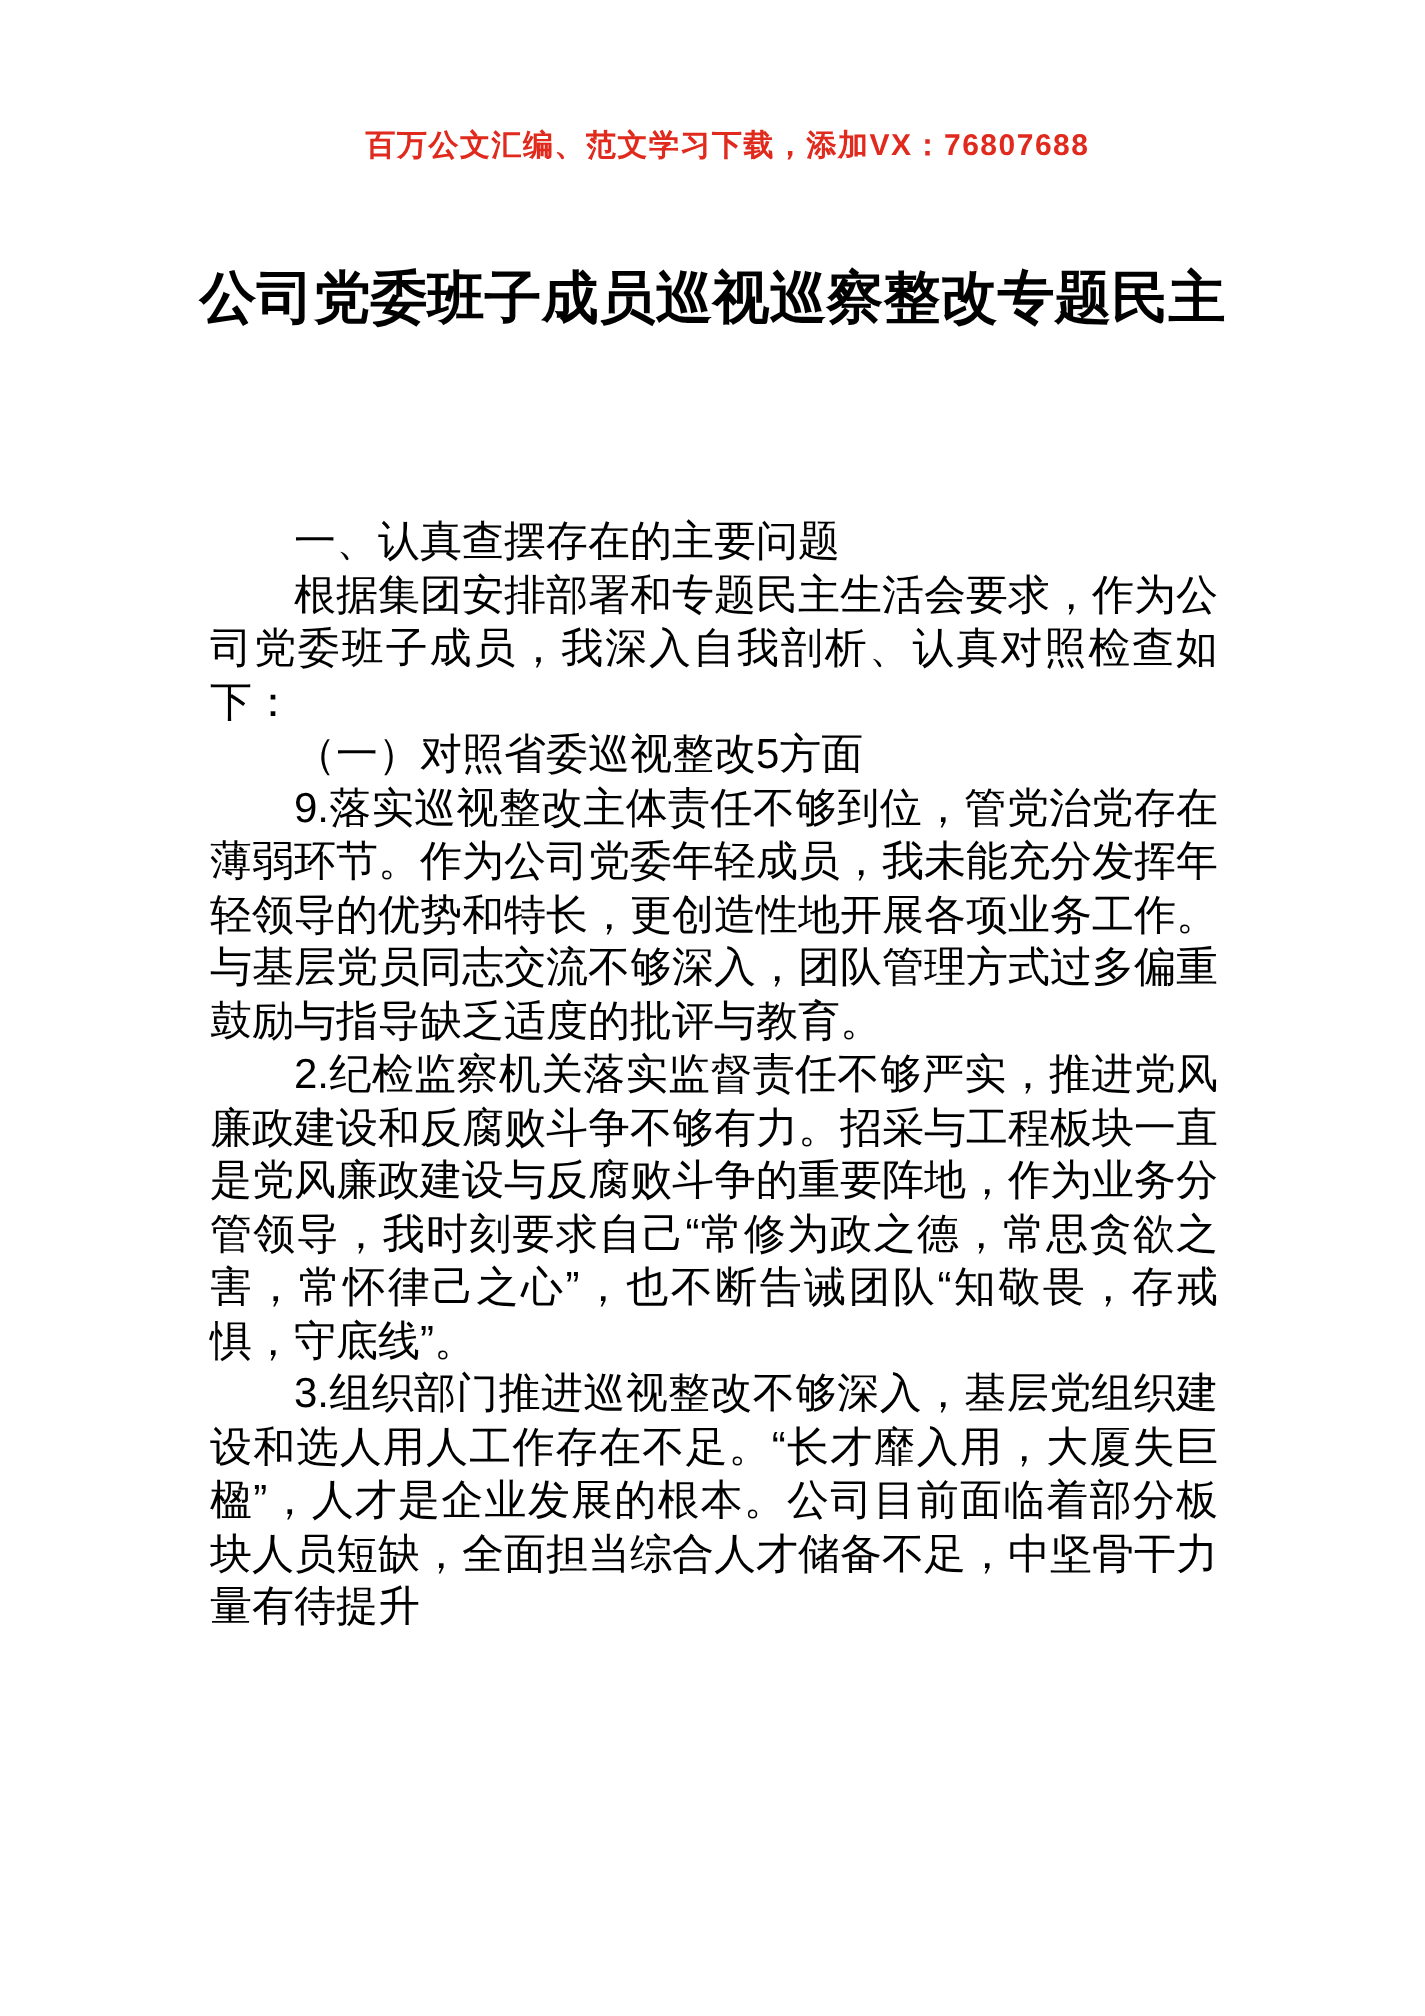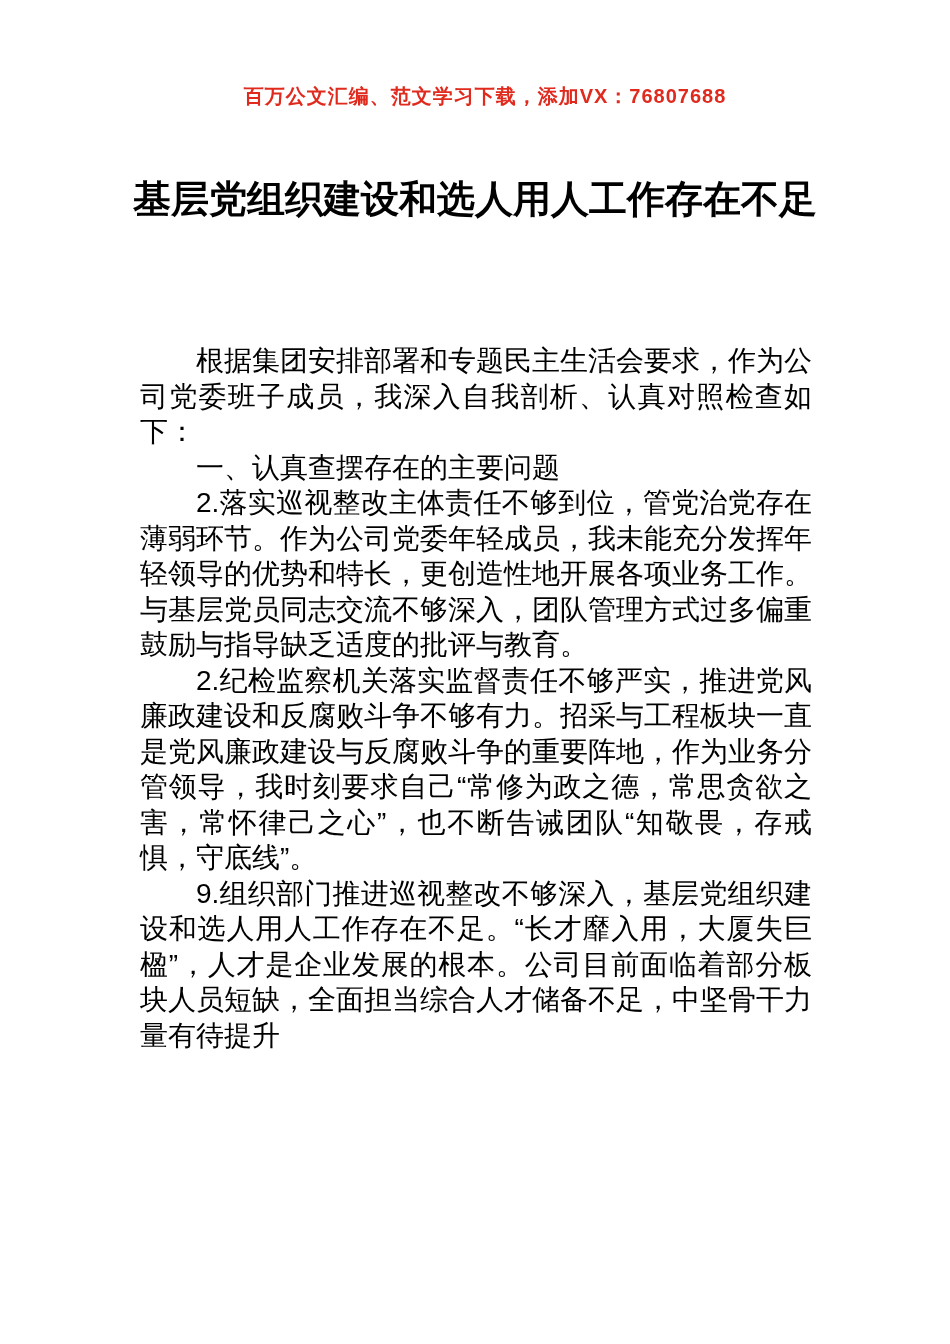--- a/index.html
+++ b/index.html
@@ -61,24 +61,25 @@
   }
 </style>
 </head>
 <body>
 
 <div class="page">
 
   <div class="notice">百万公文汇编、范文学习下载，添加VX：76807688</div>
 
   <h1 class="doc-title">
-    <span class="title-line">基层党组织建设和选人用人工作存在不足</span>
+    <span class="title-line">公司党委班子成员巡视巡察整改专题民主</span>
   </h1>
 
   <div class="doc-body">
+    <p>一、认真查摆存在的主要问题</p>
     <p>根据集团安排部署和专题民主生活会要求，作为公司党委班子成员，我深入自我剖析、认真对照检查如下：</p>
-    <p>一、认真查摆存在的主要问题</p>
-    <p>2.落实巡视整改主体责任不够到位，管党治党存在薄弱环节。作为公司党委年轻成员，我未能充分发挥年轻领导的优势和特长，更创造性地开展各项业务工作。与基层党员同志交流不够深入，团队管理方式过多偏重鼓励与指导缺乏适度的批评与教育。</p>
+    <p>（一）对照省委巡视整改5方面</p>
+    <p>9.落实巡视整改主体责任不够到位，管党治党存在薄弱环节。作为公司党委年轻成员，我未能充分发挥年轻领导的优势和特长，更创造性地开展各项业务工作。与基层党员同志交流不够深入，团队管理方式过多偏重鼓励与指导缺乏适度的批评与教育。</p>
     <p>2.纪检监察机关落实监督责任不够严实，推进党风廉政建设和反腐败斗争不够有力。招采与工程板块一直是党风廉政建设与反腐败斗争的重要阵地，作为业务分管领导，我时刻要求自己“常修为政之德，常思贪欲之害，常怀律己之心”，也不断告诫团队“知敬畏，存戒惧，守底线”。</p>
-    <p>9.组织部门推进巡视整改不够深入，基层党组织建设和选人用人工作存在不足。“长才靡入用，大厦失巨楹”，人才是企业发展的根本。公司目前面临着部分板块人员短缺，全面担当综合人才储备不足，中坚骨干力量有待提升</p>
+    <p>3.组织部门推进巡视整改不够深入，基层党组织建设和选人用人工作存在不足。“长才靡入用，大厦失巨楹”，人才是企业发展的根本。公司目前面临着部分板块人员短缺，全面担当综合人才储备不足，中坚骨干力量有待提升</p>
   </div>
 
 </div>
 
 </body></html>

